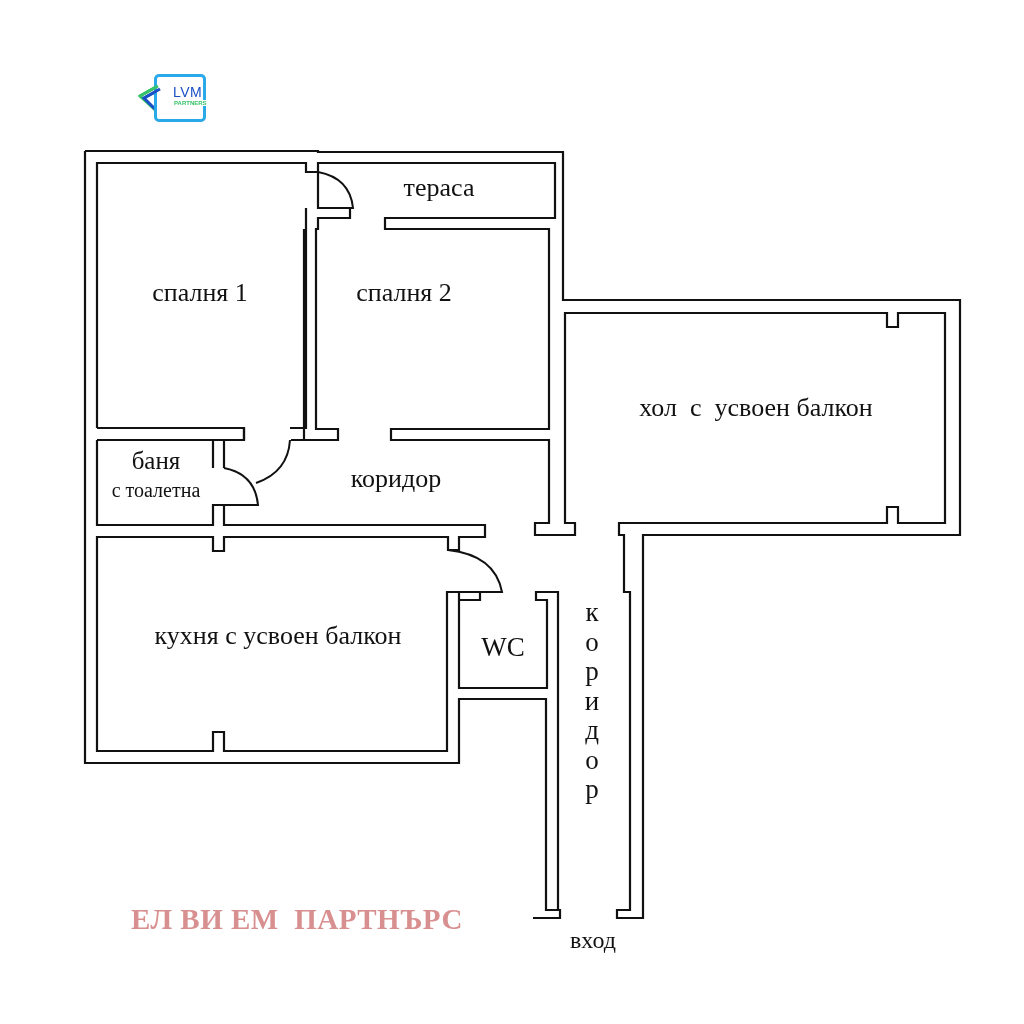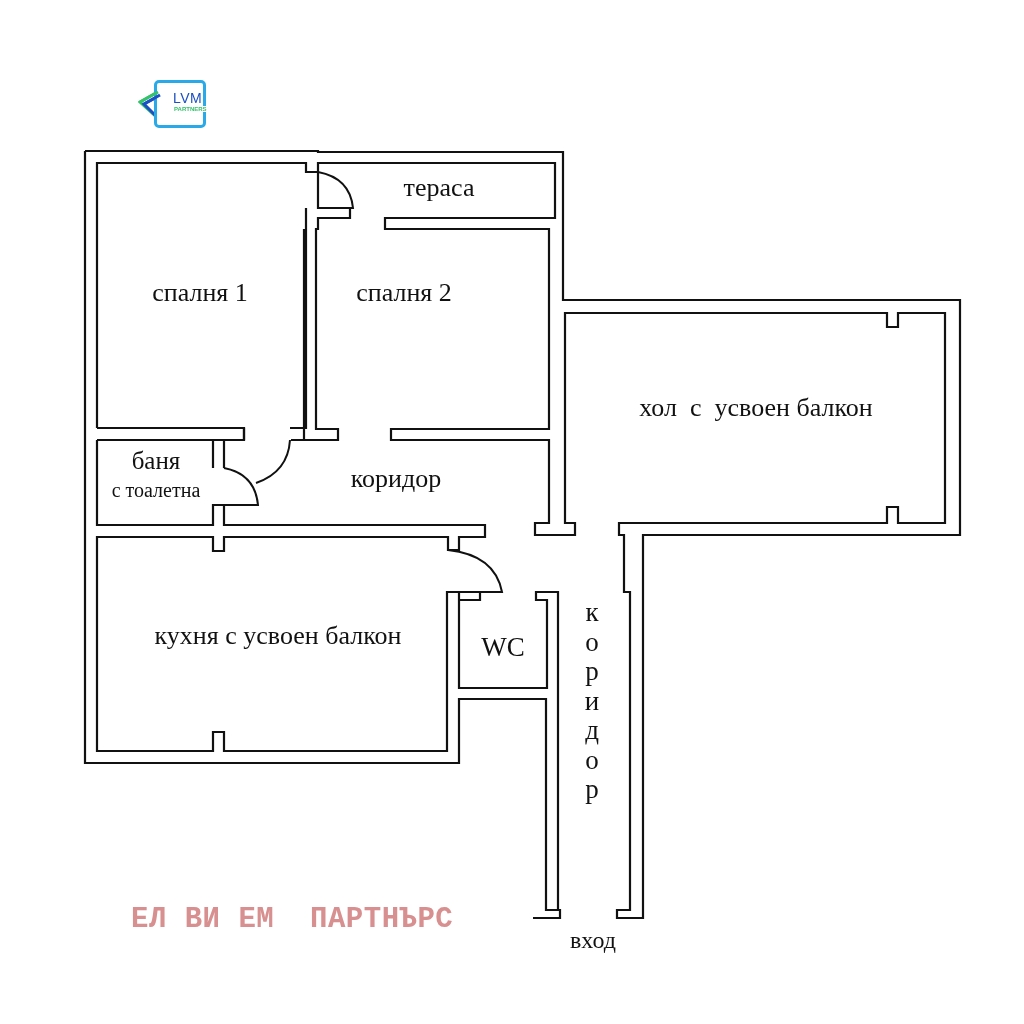--- a/index.html
+++ b/index.html
@@ -3,25 +3,25 @@
   <meta charset="utf-8">
   <style>
     html, body { margin: 0; padding: 0; background: #ffffff; }
     body { width: 1024px; height: 1024px; position: relative; overflow: hidden; }
     svg { position: absolute; left: 0; top: 0; }
     .wall { fill: none; stroke: #111; stroke-width: 2.2; stroke-linejoin: miter; }
     .door { fill: none; stroke: #111; stroke-width: 2; }
     .lbl { font-family: "Liberation Serif", "DejaVu Serif", serif; fill: #111; }
     .brand-text {
       position: absolute; left: 131px; top: 903px;
-      font-family: Liberation Mono, monospace;
+      font-family: Liberation Serif, serif;
       font-weight: bold; font-size: 29px; letter-spacing: 0.5px;
       color: #d88f8f; white-space: pre;
     }
-    .logo { position: absolute; left: 138px; top: 78px; width: 88px; height: 54px; }
+    .logo { position: absolute; left: 138px; top: 72px; width: 88px; height: 54px; }
     .logo-frame {
       position: absolute; left: 16px; top: 2px; width: 52px; height: 48px;
       border: 3px solid #29a9e8; border-radius: 5px; box-sizing: border-box;
       background: #fff;
     }
     .logo-lvm {
       position: absolute; left: 35px; top: 12px;
       font-family: "Liberation Sans", sans-serif; font-size: 14px; color: #1b4fc4;
       letter-spacing: 0.5px;
     }

